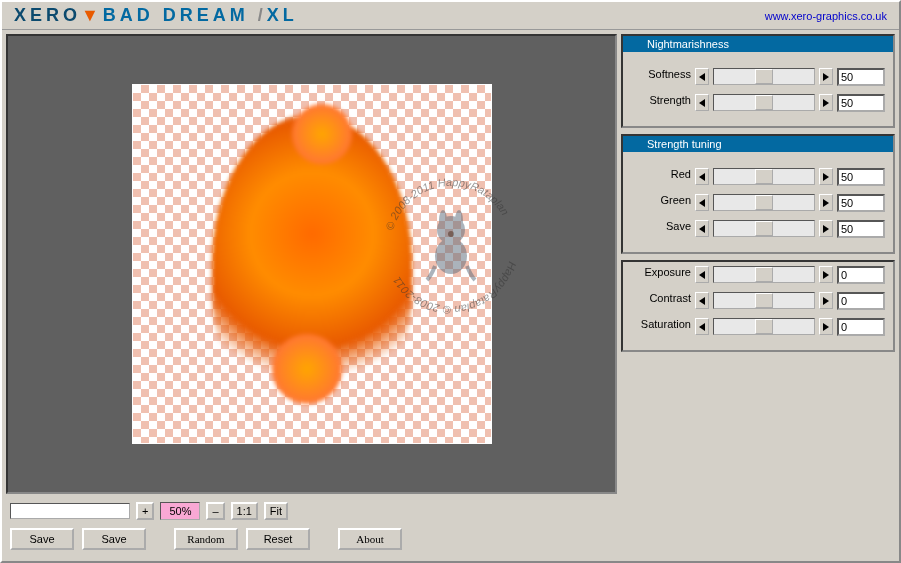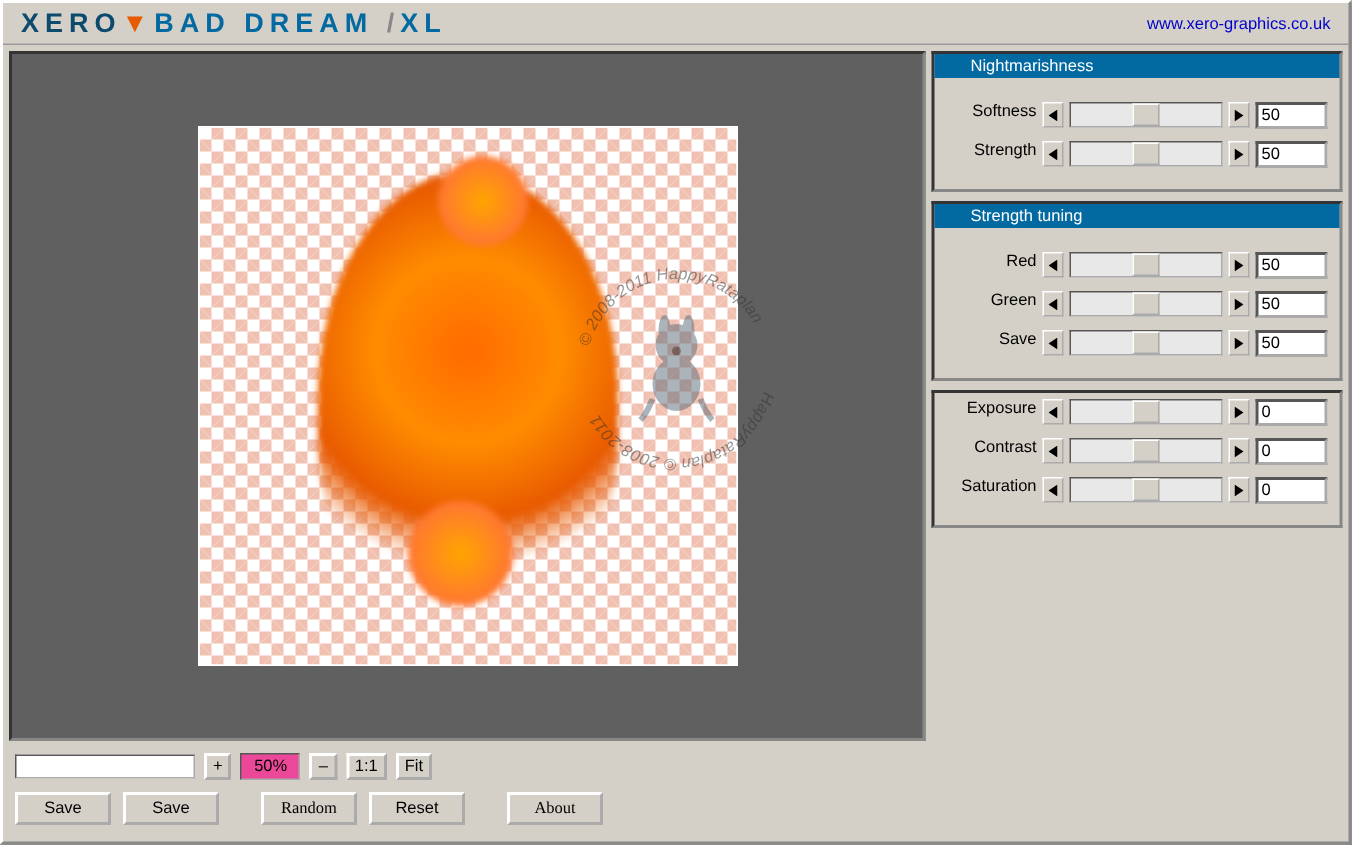--- a/index.html
+++ b/index.html
@@ -184,21 +184,21 @@
   font-size: 11px;
   padding: 0 4px;
   display: inline-flex;
   align-items: center;
   justify-content: center;
   cursor: pointer;
 }
 .zoom-label {
   width: 40px;
   text-align: center;
-  background: #ec4899;
+  background: #f9a8d4;
   border: 1px inset #aaa;
   height: 18px;
   line-height: 16px;
 }
 .button-row {
   display: flex;
   justify-content: space-between;
 }
 .left-buttons, .right-buttons {
   display: flex;

